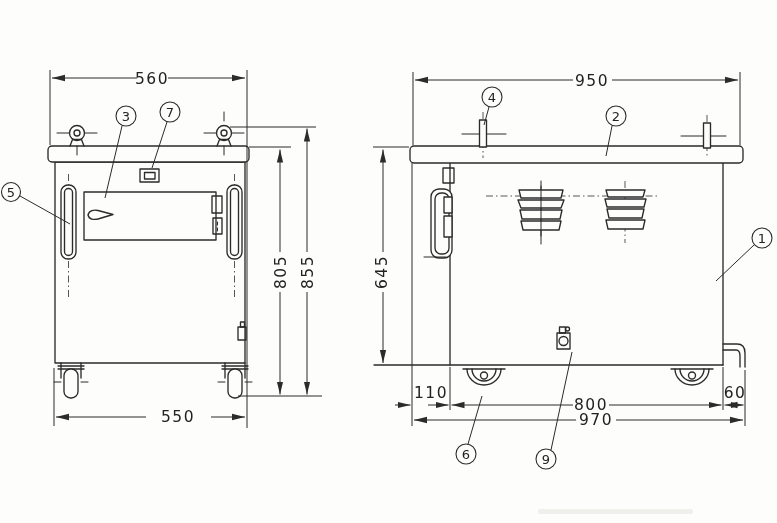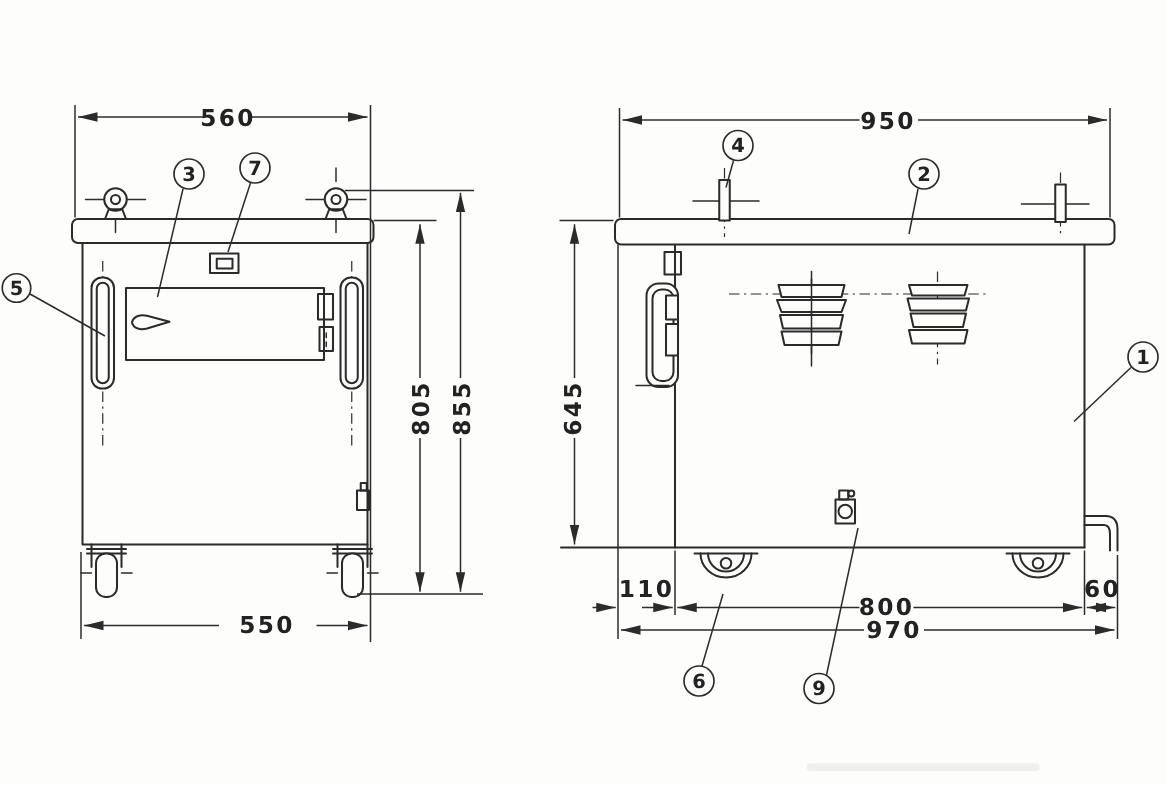--- a/index.html
+++ b/index.html
@@ -1,16 +1,16 @@
 <!DOCTYPE html>
 <html><head>
 <meta charset="utf-8">
 <style>
   html,body{margin:0;padding:0;background:#ffffff;}
-  .sheet{position:relative;width:777px;height:523px;background:#fdfdfc;overflow:hidden;font-weight:bold;}
+  .sheet{position:relative;width:777px;height:523px;background:#fdfdfc;overflow:hidden;}
   svg{display:block;}
   .obj{stroke:#2b2b2b;stroke-width:1.35;fill:none;stroke-linecap:round;stroke-linejoin:round;}
   .objf{stroke:#2b2b2b;stroke-width:1.35;fill:#fdfdfc;stroke-linejoin:round;}
   .thin{stroke:#2b2b2b;stroke-width:1;fill:none;stroke-linecap:round;}
   .dim{stroke:#2b2b2b;stroke-width:1;fill:none;}
   .cline{stroke:#2b2b2b;stroke-width:0.8;fill:none;stroke-dasharray:7 3 1.5 3;}
   .dimtxt{font-family:"DejaVu Sans",sans-serif;font-size:15.5px;fill:#222;letter-spacing:1.5px;}
   .ctxt{font-family:"DejaVu Sans",sans-serif;font-size:13px;fill:#222;}
   .smudge{position:absolute;left:538px;top:509px;width:155px;height:5px;background:#e3e3df;border-radius:2px;opacity:.55;}
 </style>

